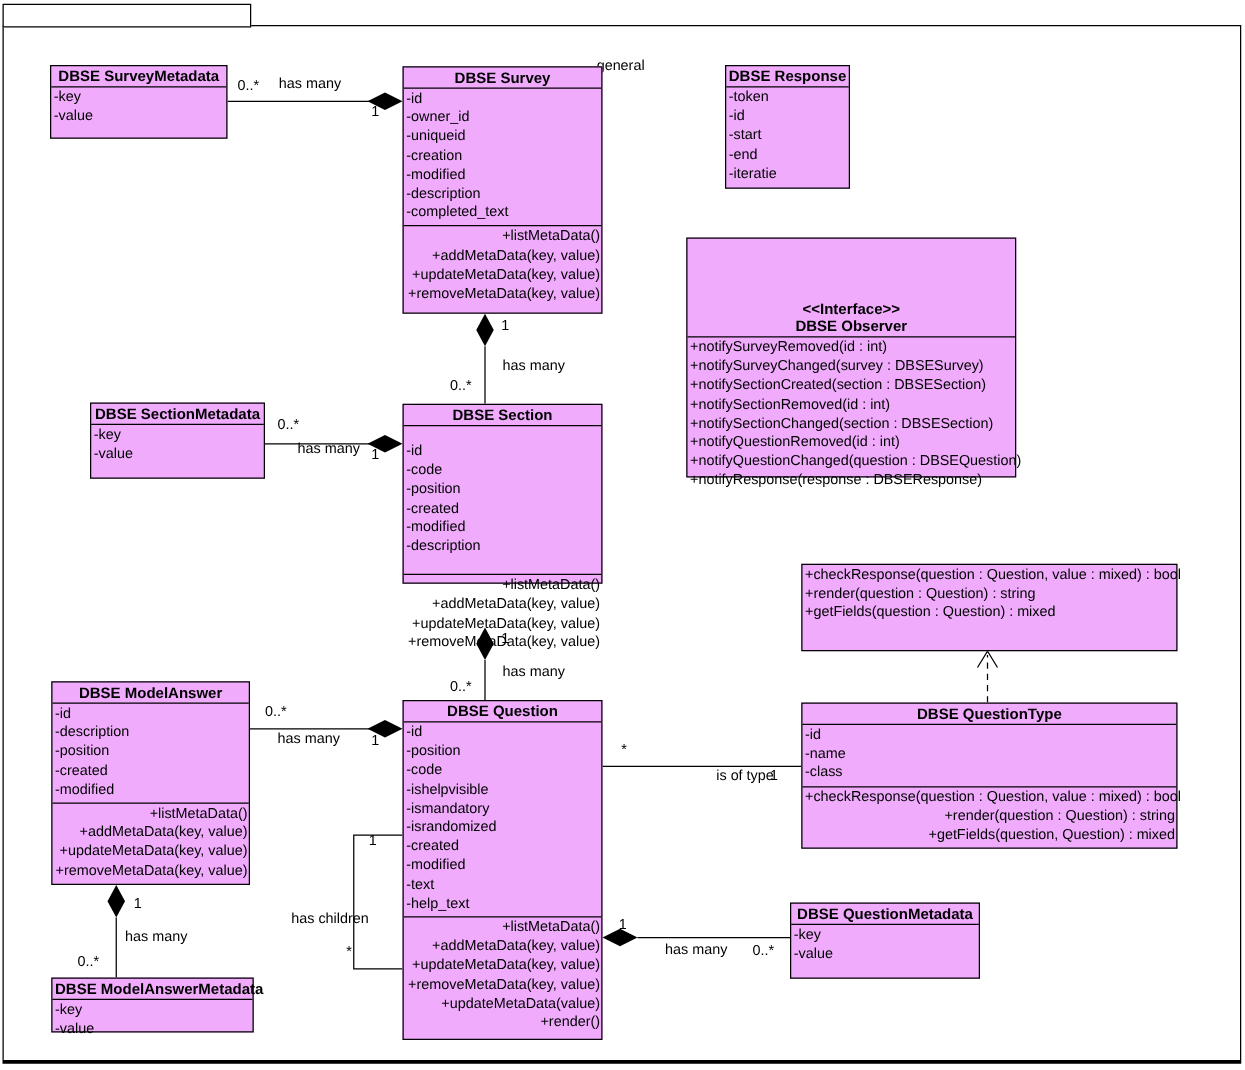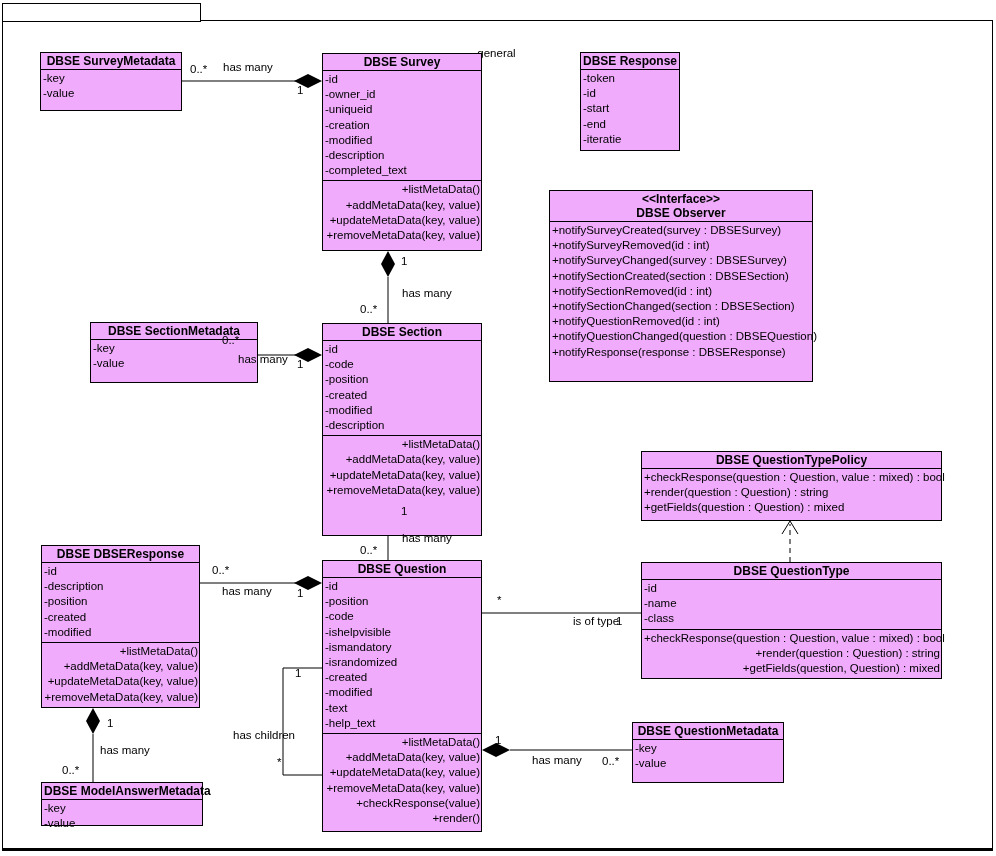--- a/index.html
+++ b/index.html
@@ -21,21 +21,21 @@
     text-align:center; font-size:11.5px; z-index:4;margin-top:24px;
   }
   .uml-class {
     position:absolute; border:1px solid #000; background:#f0abfc;
     display:flex; flex-direction:column; z-index:5; box-sizing:border-box;
   }
   .uml-title {
     font-weight:bold; text-align:center; font-size:12px; line-height:14px;
     padding:1px 2px; border-bottom:1px solid #000; white-space:nowrap;
   }
-  .uml-title .stereotype { display:block; }
+  .uml-title .stereotype { display:block;margin-top:48px; }
   .uml-title .cname { display:block; }
   .uml-comp { padding:1px 1px 2px 1px; flex:0 0 auto; }
   .uml-comp.sep { border-top:1px solid #000;text-align:right; }
   .member { font-size:11.5px; line-height:15.2px; white-space:nowrap; padding-left:1px; }
   .rel-label {
     position:absolute; font-size:11.5px; line-height:13px;
     white-space:nowrap; z-index:6; background:transparent;
   }
   svg.connectors {
     position:absolute; left:0; top:0; z-index:4; pointer-events:none;
@@ -116,60 +116,58 @@
       <div class="member">-iteratie</div>
     </div>
 </div>
 
 <div class="uml-class" style="left:549px;top:190px;width:264px;height:192px;">
   <div class="uml-title">
     <span class="stereotype">&lt;&lt;Interface&gt;&gt;</span>
     <span class="cname">DBSE Observer</span>
   </div>
   <div class="uml-comp">
-      <div class="member">+notifySurveyCreated(survey : DBSESurvey)</div>
       <div class="member">+notifySurveyRemoved(id : int)</div>
       <div class="member">+notifySurveyChanged(survey : DBSESurvey)</div>
       <div class="member">+notifySectionCreated(section : DBSESection)</div>
       <div class="member">+notifySectionRemoved(id : int)</div>
       <div class="member">+notifySectionChanged(section : DBSESection)</div>
       <div class="member">+notifyQuestionRemoved(id : int)</div>
       <div class="member">+notifyQuestionChanged(question : DBSEQuestion)</div>
       <div class="member">+notifyResponse(response : DBSEResponse)</div>
     </div>
 </div>
 
-<div class="uml-class" style="left:90px;top:322px;width:168px;height:61px;">
+<div class="uml-class" style="left:72px;top:322px;width:140px;height:61px;">
   <div class="uml-title">DBSE SectionMetadata</div>
   <div class="uml-comp">
       <div class="member">-key</div>
       <div class="member">-value</div>
     </div>
 </div>
 
-<div class="uml-class" style="left:322px;top:323px;width:160px;height:213px;">
+<div class="uml-class" style="left:322px;top:323px;width:160px;height:144px;gap:12px;">
   <div class="uml-title">DBSE Section</div>
   <div class="uml-comp">
       <div class="member">-id</div>
       <div class="member">-code</div>
       <div class="member">-position</div>
       <div class="member">-created</div>
       <div class="member">-modified</div>
       <div class="member">-description</div>
     </div>
   <div class="uml-comp sep">
       <div class="member">+listMetaData()</div>
       <div class="member">+addMetaData(key, value)</div>
       <div class="member">+updateMetaData(key, value)</div>
       <div class="member">+removeMetaData(key, value)</div>
     </div>
 </div>
 
 <div class="uml-class" style="left:641px;top:451px;width:301px;height:70px;">
-  <div class="uml-title">DBSE QuestionTypePolicy</div>
   <div class="uml-comp">
       <div class="member">+checkResponse(question : Question, value : mixed) : bool</div>
       <div class="member">+render(question : Question) : string</div>
       <div class="member">+getFields(question : Question) : mixed</div>
     </div>
 </div>
 
 <div class="uml-class" style="left:641px;top:562px;width:301px;height:117px;">
   <div class="uml-title">DBSE QuestionType</div>
   <div class="uml-comp">
@@ -178,21 +176,21 @@
       <div class="member">-class</div>
     </div>
   <div class="uml-comp sep">
       <div class="member">+checkResponse(question : Question, value : mixed) : bool</div>
       <div class="member">+render(question : Question) : string</div>
       <div class="member">+getFields(question, Question) : mixed</div>
     </div>
 </div>
 
 <div class="uml-class" style="left:41px;top:545px;width:159px;height:163px;">
-  <div class="uml-title">DBSE DBSEResponse</div>
+  <div class="uml-title">DBSE ModelAnswer</div>
   <div class="uml-comp">
       <div class="member">-id</div>
       <div class="member">-description</div>
       <div class="member">-position</div>
       <div class="member">-created</div>
       <div class="member">-modified</div>
     </div>
   <div class="uml-comp sep">
       <div class="member">+listMetaData()</div>
       <div class="member">+addMetaData(key, value)</div>
@@ -213,21 +211,21 @@
       <div class="member">-created</div>
       <div class="member">-modified</div>
       <div class="member">-text</div>
       <div class="member">-help_text</div>
     </div>
   <div class="uml-comp sep">
       <div class="member">+listMetaData()</div>
       <div class="member">+addMetaData(key, value)</div>
       <div class="member">+updateMetaData(key, value)</div>
       <div class="member">+removeMetaData(key, value)</div>
-      <div class="member">+checkResponse(value)</div>
+      <div class="member">+updateMetaData(value)</div>
       <div class="member">+render()</div>
     </div>
 </div>
 
 <div class="uml-class" style="left:632px;top:722px;width:152px;height:61px;">
   <div class="uml-title">DBSE QuestionMetadata</div>
   <div class="uml-comp">
       <div class="member">-key</div>
       <div class="member">-value</div>
     </div>

